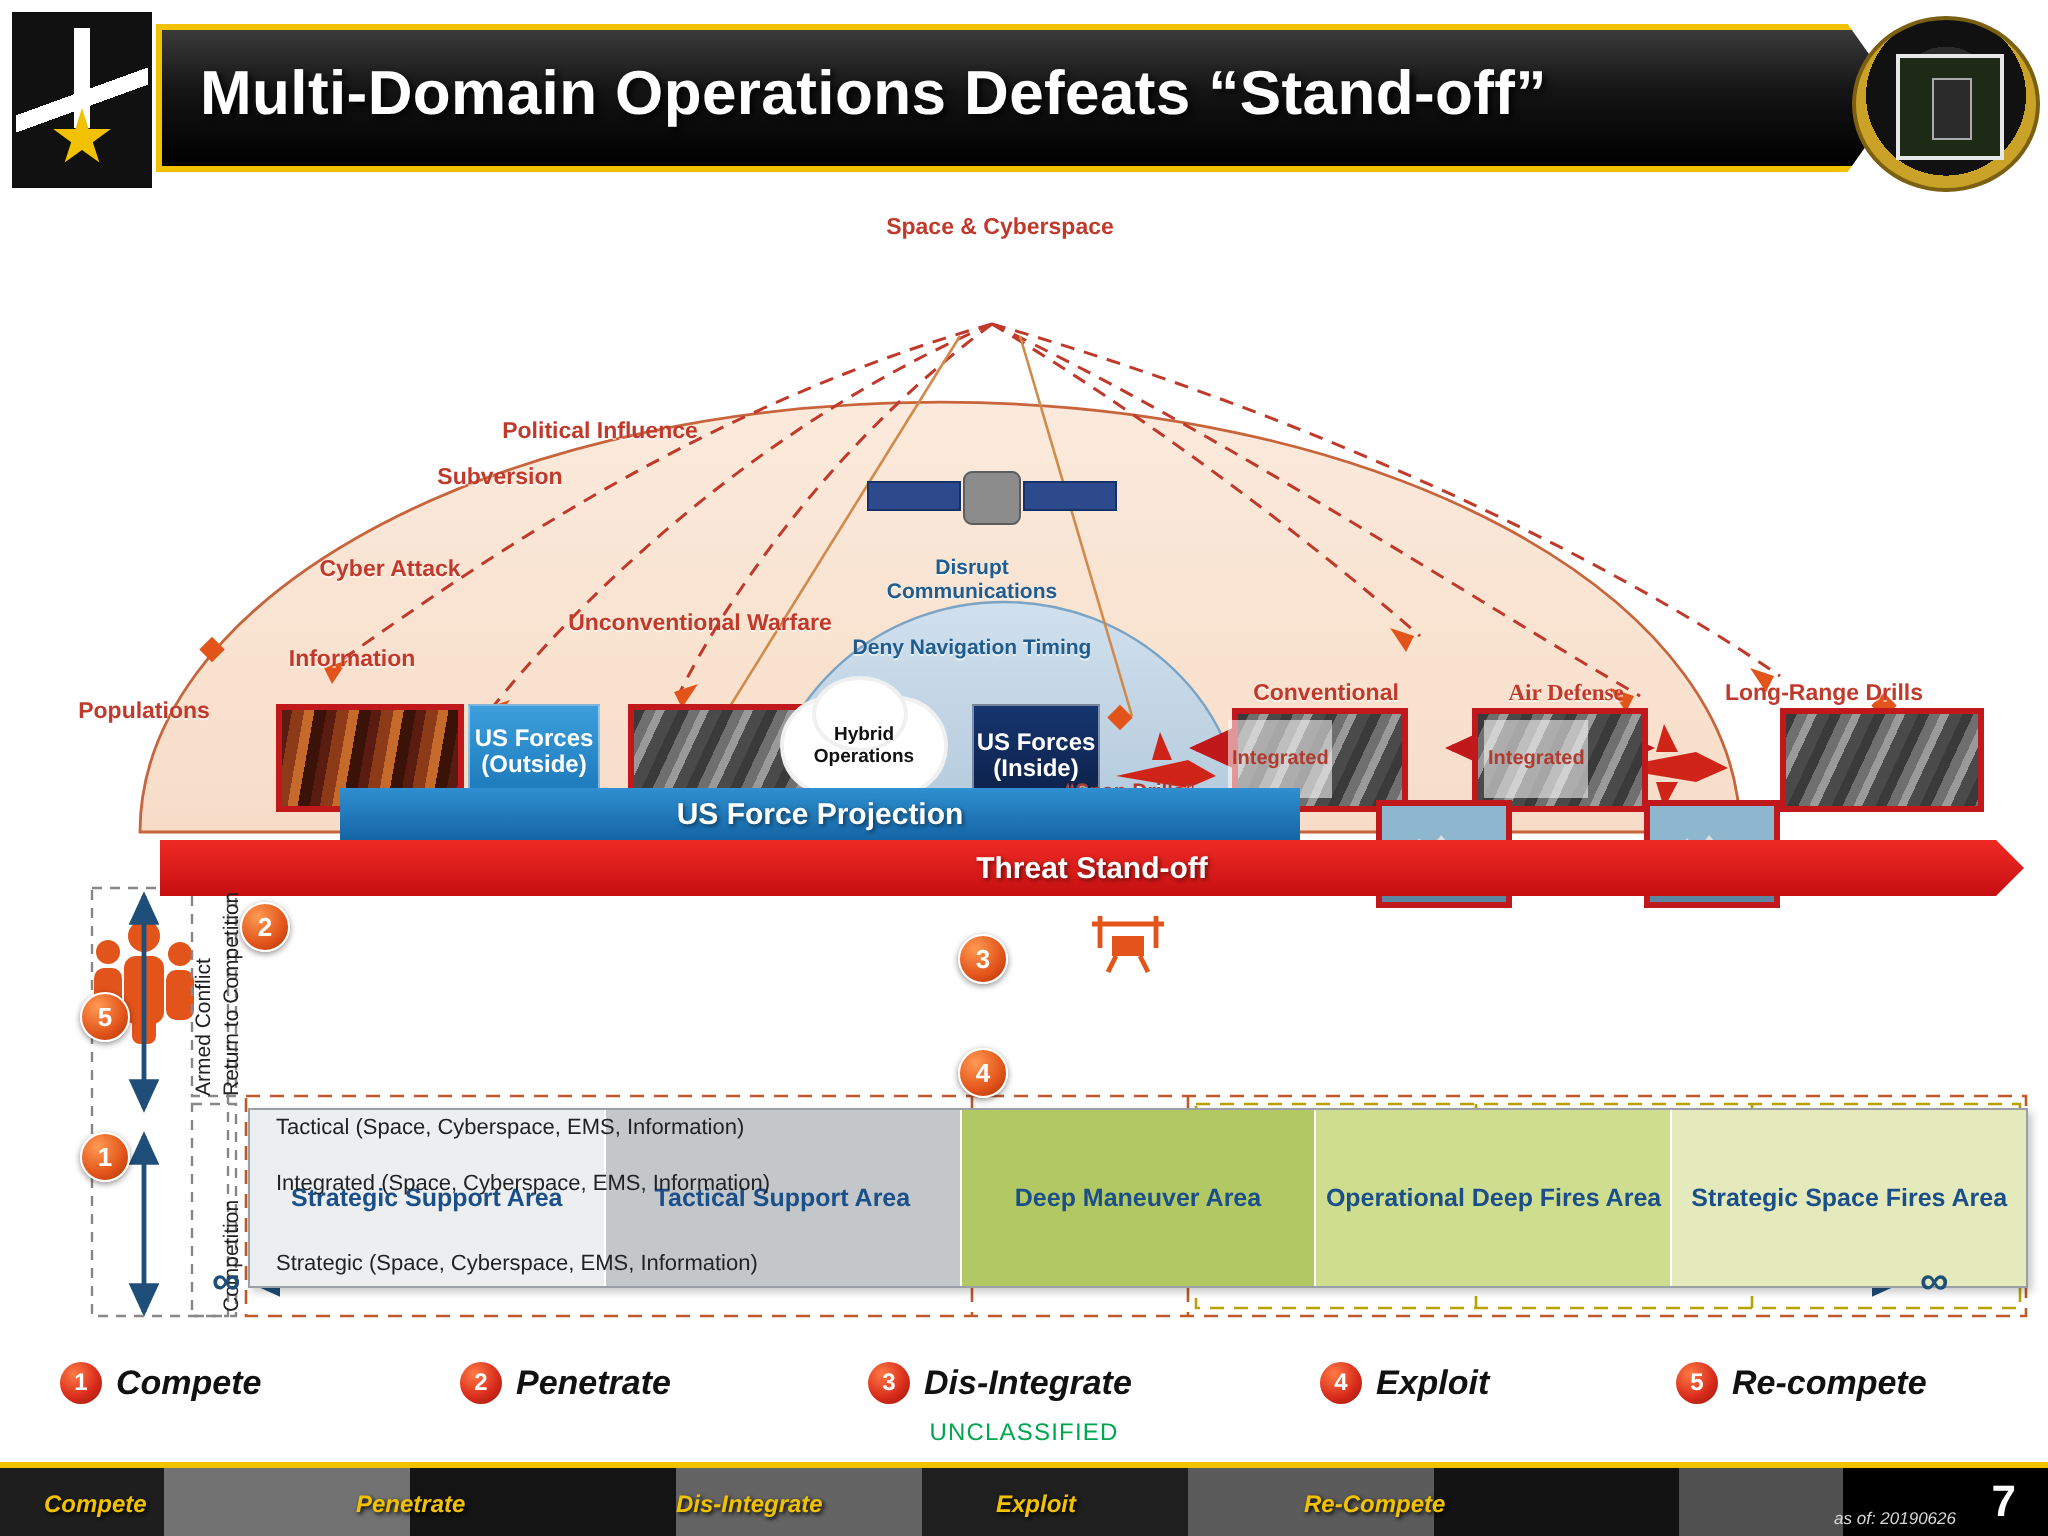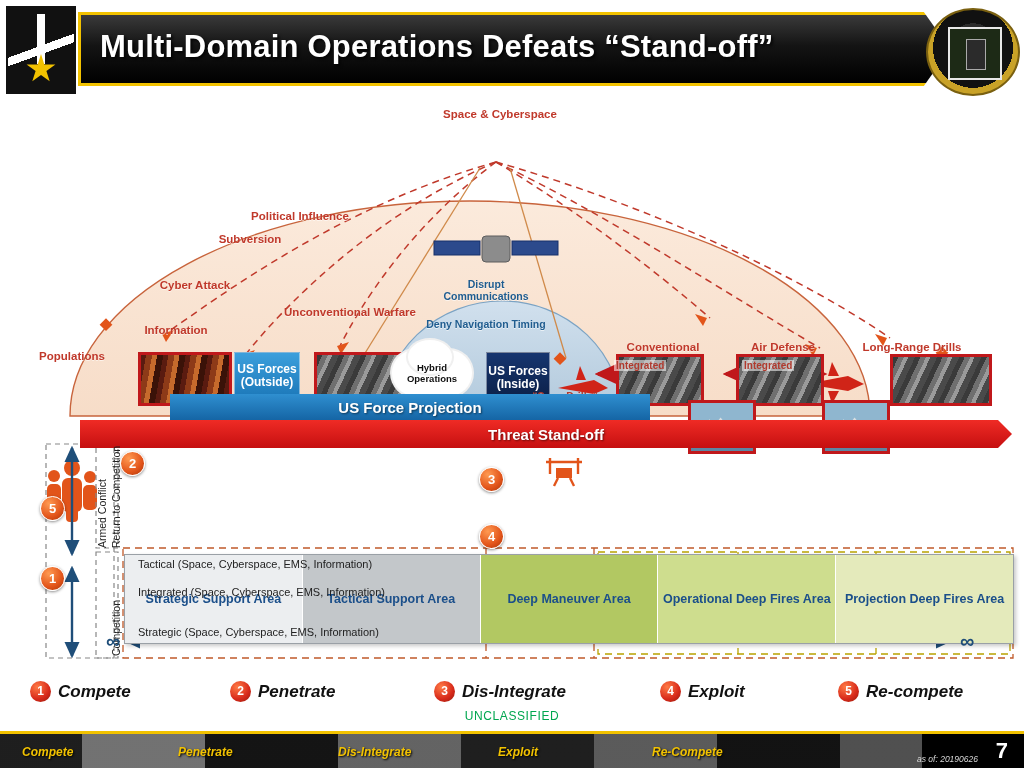--- a/index.html
+++ b/index.html
@@ -52,21 +52,21 @@
   .band{position:absolute;display:flex;align-items:center;justify-content:center;
         color:#fff;font-weight:bold;font-size:15px;text-shadow:1px 1px 2px rgba(0,0,0,.5);}
   .band.proj{background:linear-gradient(180deg,#2f8fd0,#1565a5);
         clip-path:polygon(0 0,100% 0,100% 100%,0 100%);}
   .band.threat{background:linear-gradient(180deg,#ef2b25,#c50f10);
         clip-path:polygon(0 0,98.5% 0,100% 50%,98.5% 100%,0 100%);}
 
   .cloud{position:absolute;background:#fff;border-radius:50%;box-shadow:0 0 0 2px #f0f0f0;}
   .cloud-lbl{position:absolute;font-size:9.5px;font-weight:bold;color:#101010;text-align:center;line-height:11px;}
 
-  .integ{position:absolute;font-size:10px;font-weight:bold;color:#b03a2e;background:rgba(255,255,255,.55);padding:0 2px;}
+  .integ{position:absolute;font-size:10px;font-weight:bold;color:#b03a2e;background:rgba(255,255,255,.55);padding:14px 2px;}
 
   
   .badge{position:absolute;width:23px;height:23px;border-radius:50%;
     background:radial-gradient(circle at 34% 28%,#ff9a52,#e2541a 60%,#a73408);
     color:#fff;font-weight:bold;font-size:13px;line-height:23px;text-align:center;
     box-shadow:0 1px 3px rgba(0,0,0,.45);border:1px solid #fff;z-index:40;}
 
   
   #zones{position:absolute;left:114px;top:458px;width:888px;height:88px;display:flex;
     border:1px solid #9aa0a6;box-shadow:2px 2px 4px rgba(0,0,0,.22);}
@@ -283,21 +283,21 @@
   <div class="lbl lbl-md" style="left:100px;top:183px;width:170px;">Cyber Attack</div>
   <div class="lbl lbl-md" style="left:96px;top:228px;width:140px;">Information</div>
   <div class="lbl lbl-md" style="left:270px;top:210px;width:140px;line-height:13px;">Unconventional Warfare</div>
 
   <div class="lbl lbl-sm" style="left:414px;top:182px;width:124px;line-height:12px;color:#1f5c8f;">Disrupt Communications</div>
   <div class="lbl lbl-sm" style="left:414px;top:222px;width:124px;line-height:12px;color:#1f5c8f;">Deny Navigation Timing</div>
 
   <div class="lbl lbl-md" style="left:14px;top:254px;width:96px;">Populations</div>
 
   <div class="lbl lbl-md" style="left:598px;top:245px;width:110px;">Conventional</div>
-  <div class="lbl lbl-md" style="left:718px;top:245px;width:110px;">Air Defense</div>
+  <div class="lbl lbl-md" style="left:718px;top:245px;width:110px;font-family:Liberation Serif, serif;">Air Defense</div>
   <div class="lbl lbl-md" style="left:832px;top:245px;width:140px;">Long-Range Drills</div>
 
   <div class="photo warm" style="left:128px;top:256px;width:88px;height:48px;">
       <div class="g1"></div>
     </div>
   <div class="photo" style="left:304px;top:256px;width:84px;height:48px;">
       <div class="g1"></div>
     </div>
   <div class="photo" style="left:606px;top:258px;width:82px;height:46px;">
       <div class="g1"></div>
@@ -332,21 +332,21 @@
 
   <div class="vlbl" style="left:100px;top:452px;">Return to Competition</div>
   <div class="vlbl" style="left:86px;top:452px;">Armed Conflict</div>
   <div class="vlbl" style="left:100px;top:560px;">Competition</div>
 
   <div id="zones">
     <div class="zone" style="background: rgb(236, 238, 240);">Strategic Support Area</div>
     <div class="zone" style="background: rgb(195, 199, 202);">Tactical Support Area</div>
     <div class="zone" style="background: rgb(178, 200, 98);">Deep Maneuver Area</div>
     <div class="zone" style="background: rgb(206, 221, 142);">Operational Deep Fires Area</div>
-    <div class="zone" style="background: rgb(228, 234, 187);">Projection Deep Fires Area</div>
+    <div class="zone" style="background: rgb(228, 234, 187);">Strategic Space Fires Area</div>
   </div>
 
   <div class="echtext" style="left:128px;top:462px;">Tactical (Space, Cyberspace, EMS, Information)</div>
   <div class="echtext" style="left:128px;top:490px;">Integrated (Space, Cyberspace, EMS, Information)</div>
   <div class="echtext" style="left:128px;top:530px;">Strategic (Space, Cyberspace, EMS, Information)</div>
 
   <div class="echtext" style="left:96px;top:534px;font-size:20px;font-weight:bold;color:#1f4e79;">∞</div>
   <div class="echtext" style="left:950px;top:534px;font-size:20px;font-weight:bold;color:#1f4e79;">∞</div>
 
   <div class="badge" style="left:30px;top:470px;">1</div>

